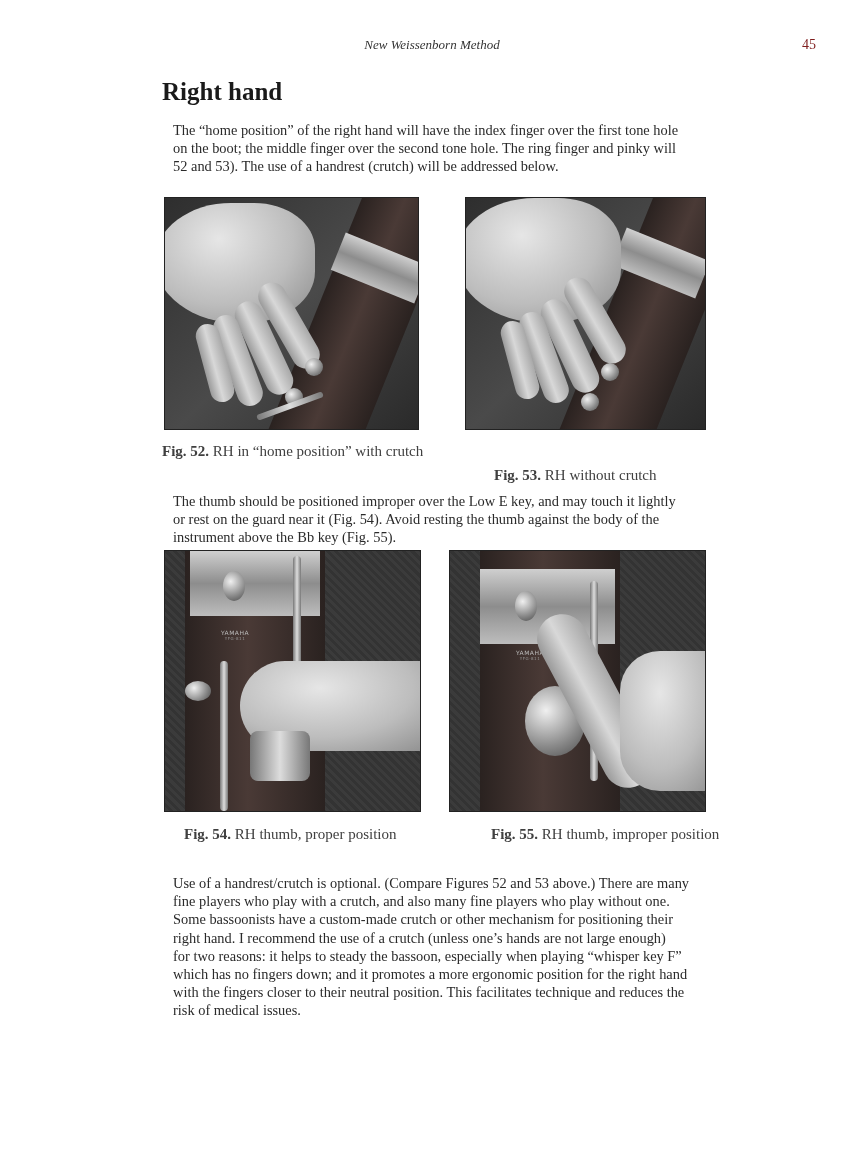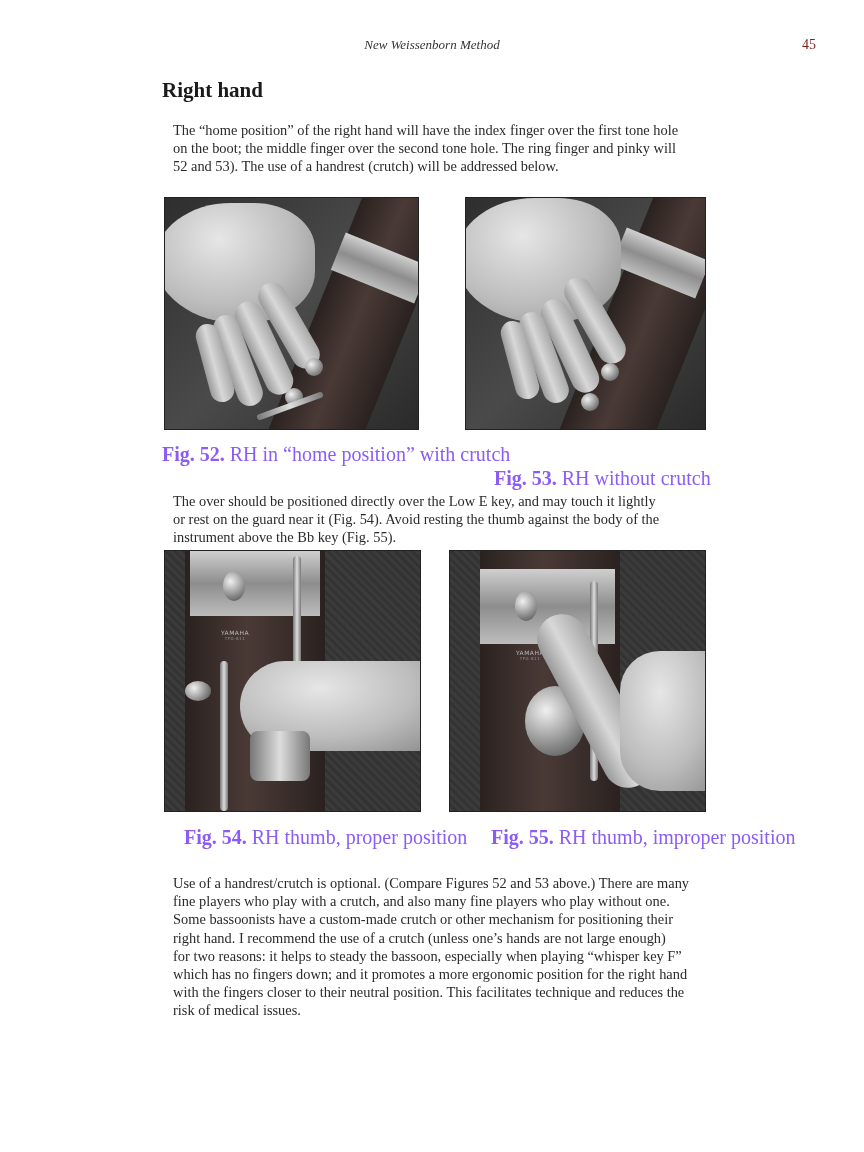--- a/index.html
+++ b/index.html
@@ -2,35 +2,35 @@
 <html><head>
 <meta charset="utf-8">
 <style>
   html, body { margin: 0; padding: 0; background: #ffffff; }
   body { width: 864px; height: 1152px; position: relative; overflow: hidden;
          font-family: "Liberation Serif", "DejaVu Serif", serif; color: #231f20; }
   .running-head { position: absolute; top: 37px; left: 0; width: 864px; text-align: center;
                   font-style: italic; font-size: 13px; color: #333; }
   .page-number { position: absolute; top: 37px; right: 48px; font-size: 14px; color: #7f1d1d; }
   h2.section-title { position: absolute; top: 78px; left: 162px; margin: 0;
-                     font-size: 21px; font-weight: bold; color: #1a1a1a; }
+                     font-size: 25px; font-weight: bold; color: #1a1a1a; }
   .para { position: absolute; left: 162px; width: 560px; margin: 11px;
           font-size: 14.4px; line-height: 18.2px; color: #2a2a2a; }
   .para .ln { display: block; white-space: nowrap; }
   #p1 { top: 110px; }
   #p2 { top: 481px; }
   #p3 { top: 863px; }
 
   .photo { position: absolute; border: 1px solid #222; overflow: hidden; background: #3a3a3a; }
   #fig52 { left: 164px; top: 197px; width: 253px; height: 231px; }
   #fig53 { left: 465px; top: 197px; width: 239px; height: 231px; }
   #fig54 { left: 164px; top: 550px; width: 255px; height: 260px; }
   #fig55 { left: 449px; top: 550px; width: 255px; height: 260px; }
 
-  .caption { position: absolute; font-size: 20px; color: #8b5cf6; white-space: nowrap; }
+  .caption { position: absolute; font-size: 15px; color: #404040; white-space: nowrap; }
   .caption b { font-weight: bold; }
   #cap52 { left: 162px; top: 443px; }
   #cap53 { left: 494px; top: 443px; margin-top: 24px; }
   #cap54 { left: 184px; top: 826px; }
   #cap55 { left: 459px; top: 826px; margin-left: 32px; }
 
   
   .shape { position: absolute; }
   .bg-dark { background: linear-gradient(135deg, #2e2e2e, #4a4a4a 50%, #2a2a2a); }
   .bg-weave { background: repeating-linear-gradient(45deg, #3b3b3b 0 3px, #333 3px 6px); }
@@ -79,21 +79,21 @@
   <div class="shape finger" style="left:115px;top:75px;width:28px;height:95px;transform:rotate(-30deg);"></div>
   <div class="shape finger" style="left:90px;top:98px;width:28px;height:100px;transform:rotate(-25deg);"></div>
   <div class="shape finger" style="left:65px;top:112px;width:26px;height:95px;transform:rotate(-20deg);"></div>
   <div class="shape finger" style="left:42px;top:122px;width:24px;height:80px;transform:rotate(-15deg);"></div>
   <div class="shape key" style="left:135px;top:165px;width:18px;height:18px;"></div>
   <div class="shape key" style="left:115px;top:195px;width:18px;height:18px;"></div>
 </div>
 <div class="caption" id="cap53"><b>Fig. 53.</b><span> RH without crutch</span></div>
 
 <p class="para" id="p2">
-  <span class="ln">The over should be positioned directly over the Low E key, and may touch it lightly</span>
+  <span class="ln">The thumb should be positioned improper over the Low E key, and may touch it lightly</span>
   <span class="ln">or rest on the guard near it (Fig. 54). Avoid resting the thumb against the body of the</span>
   <span class="ln">instrument above the Bb key (Fig. 55).</span>
 </p>
 
 <div class="photo bg-weave" id="fig54">
   <div class="shape bassoon" style="left:20px;top:0;width:140px;height:260px;"></div>
   <div class="shape ring" style="left:25px;top:0;width:130px;height:65px;"></div>
   <div class="shape key" style="left:58px;top:20px;width:22px;height:30px;"></div>
   <div class="brand" style="left:40px;top:78px;width:60px;"><span>YAMAHA</span><small>YFG-811</small></div>
   <div class="shape rod" style="left:128px;top:5px;width:8px;height:130px;"></div>

